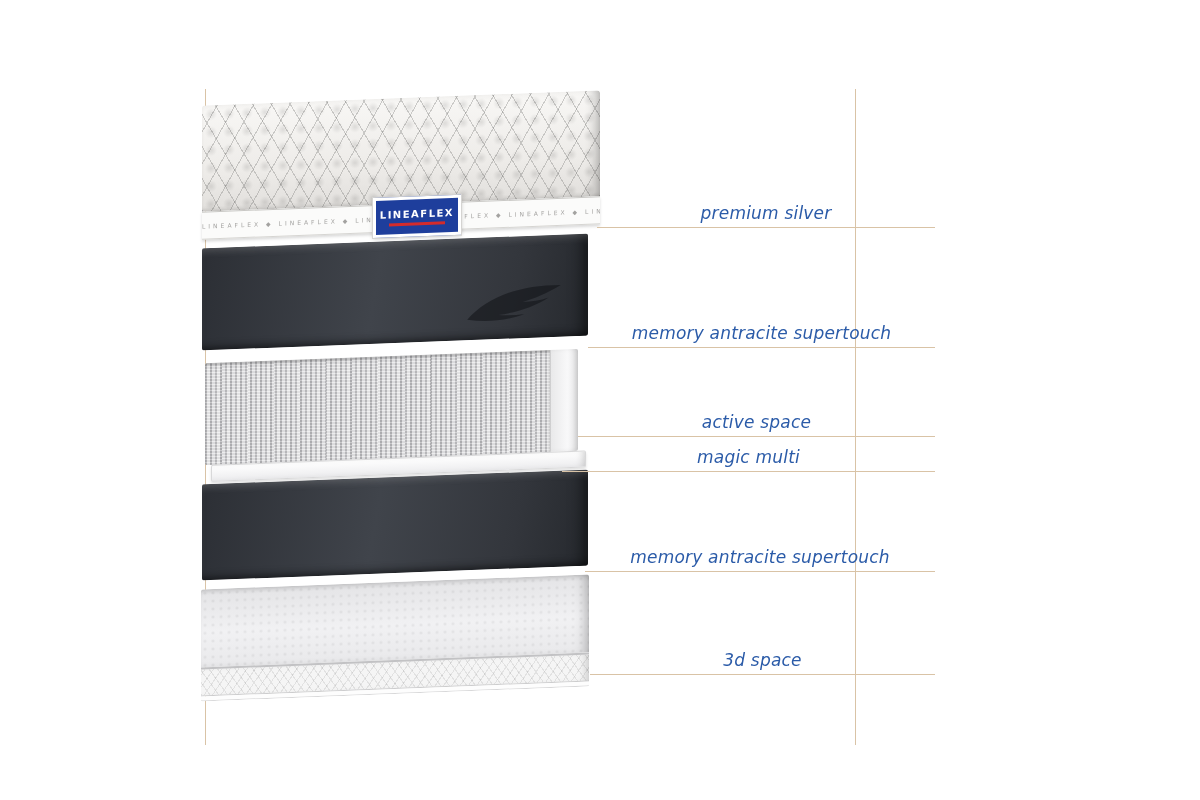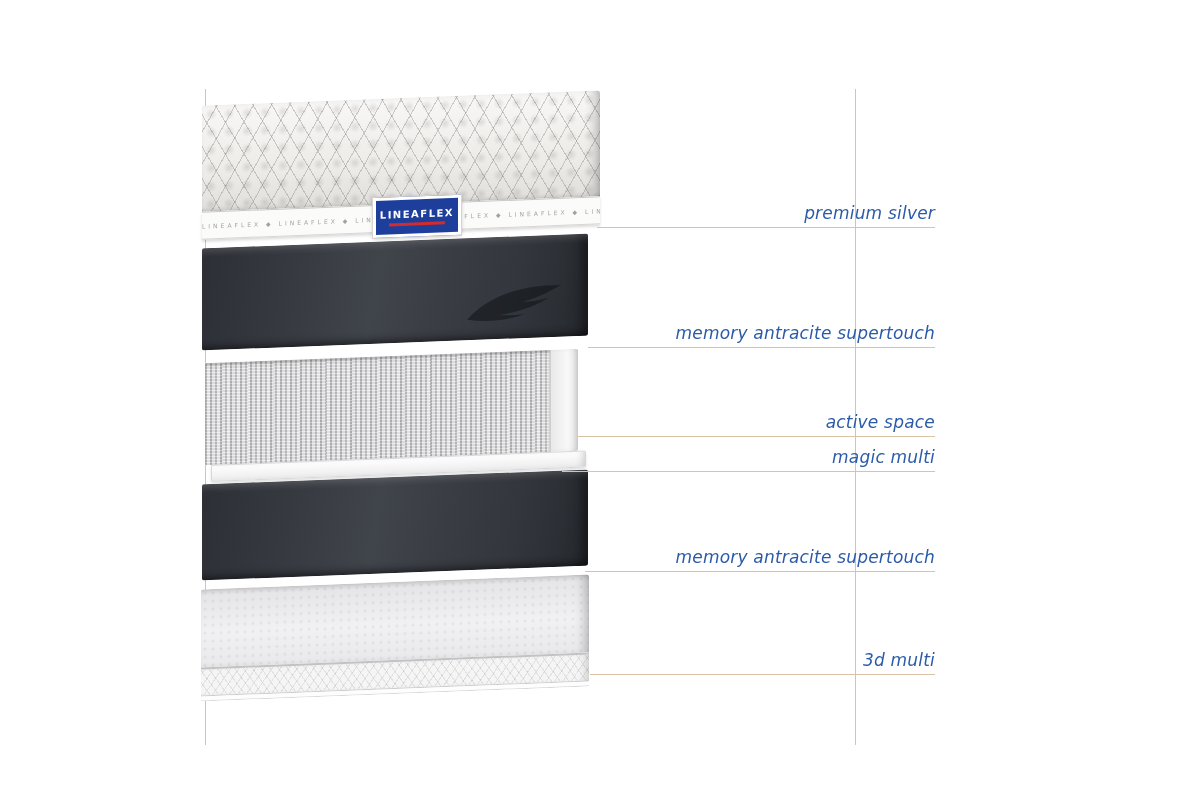--- a/index.html
+++ b/index.html
@@ -14,21 +14,21 @@
     font-family:"DejaVu Sans","Liberation Sans",sans-serif;}
   .stage{position:relative;width:1200px;height:800px;background:#fff;}
 
   
   .vguide{position:absolute;top:89px;height:656px;width:1px;background:var(--line);}
   .vguide-left{left:205px;}
   .vguide-right{left:855px;}
 
   
   .callout{position:absolute;right:265px;z-index:5;}
-  .callout-label{display:block;text-align:right;font-style:italic;color:var(--accent);
+  .callout-label{display:block;text-align:center;font-style:italic;color:var(--accent);
     font-size:17px;line-height:22px;margin-bottom:3px;letter-spacing:.2px;}
   .callout-rule{height:1px;background:var(--line);}
   .co1{top:202px;left:597px;}
   .co2{top:322px;left:588px;}
   .co3{top:411px;left:578px;}
   .co4{top:446px;left:562px;}
   .co5{top:546px;left:585px;}
   .co6{top:649px;left:590px;}
 
   
@@ -164,17 +164,17 @@
     <span class="callout-label">magic multi</span>
     <div class="callout-rule"></div>
   </div>
 
   <div class="callout co5">
     <span class="callout-label">memory antracite supertouch</span>
     <div class="callout-rule"></div>
   </div>
 
   <div class="callout co6">
-    <span class="callout-label">3d multi</span>
+    <span class="callout-label">3d space</span>
     <div class="callout-rule"></div>
   </div>
 
 </div>
 
 </body></html>

